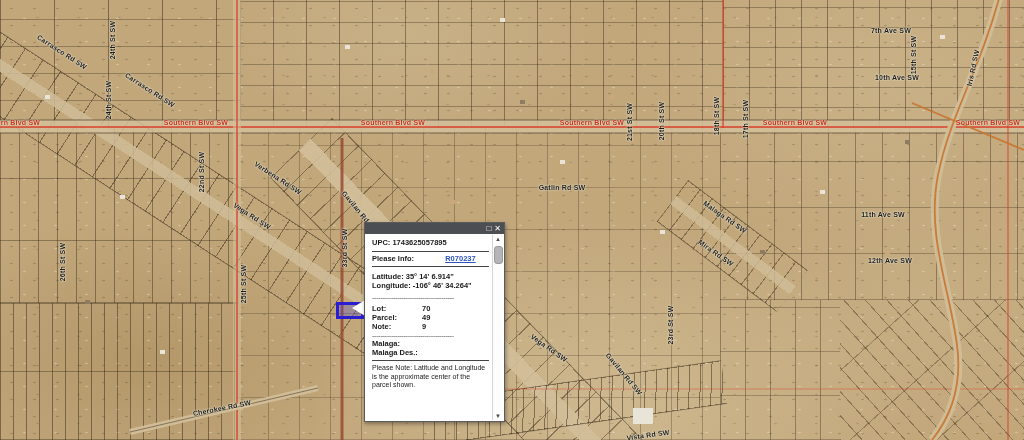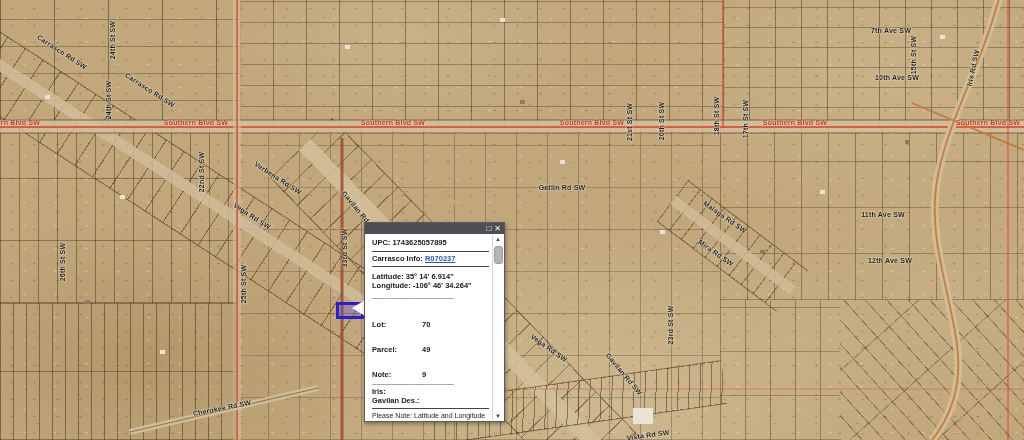--- a/index.html
+++ b/index.html
@@ -98,22 +98,22 @@
   .popup-titlebar{position:absolute;left:0;top:0;right:0;height:11px;background:#4b4e53;
     display:flex;justify-content:flex-end;align-items:center;gap:3px;padding-right:3px;box-sizing:border-box;}
   .tb-btn{color:#fff;font-size:8px;line-height:8px;cursor:pointer;font-weight:bold;}
   .popup-body{position:absolute;left:0;top:11px;right:0;bottom:0;background:#fff;
     padding:5px 14px 3px 7px;box-sizing:border-box;overflow:hidden;}
   .pline{font-size:7.5px;line-height:8.6px;color:#1a1a1a;}
   .bold{font-weight:bold;}
   .gap{height:3px;}
   .sep{border-top:1px solid #444;margin:3px 1px 3px 0;}
   .dash{color:#555;letter-spacing:-.4px;line-height:9px;overflow:hidden;white-space:nowrap;}
-  .plink{color:#2a52be;cursor:pointer;}
-  .row{display:flex;margin-top:16px;}
+  .plink{color:#2a52be;cursor:pointer;margin-left:29px;}
+  .row{display:flex;}
   .rl{display:inline-block;width:50px;}
   .pnote{font-size:7px;line-height:8.4px;color:#222;margin-top:2px;}
   .pscroll{position:absolute;top:1px;right:1px;bottom:1px;width:10px;background:#fdfdfd;
     border-left:1px solid #d5d5d5;}
   .sarrow{position:absolute;left:0;width:10px;text-align:center;font-size:6px;color:#4a4a4a;cursor:pointer;}
   .sarrow.up{top:1px;} .sarrow.down{bottom:1px;}
   .sthumb{position:absolute;left:1px;top:11px;width:7px;height:16px;background:#b5b5b5;
     border-radius:3px;border:1px solid #9a9a9a;cursor:pointer;}
 </style>
 </head>
@@ -228,21 +228,21 @@
 
   <div class="popup">
     <div class="popup-titlebar">
       <span class="tb-btn">□</span>
       <span class="tb-btn">✕</span>
     </div>
     <div class="popup-body">
       <div class="pline bold">UPC: 1743625057895</div>
       <div class="sep"></div>
       <div class="pline bold">
-        <span>Carrasco Info:</span>
+        <span>Please Info:</span>
         <a class="plink" href="#">R070237</a>
       </div>
       <div class="sep"></div>
       <div class="gap"></div>
       <div class="pline bold">Latitude: 35° 14' 6.914"</div>
       <div class="pline bold">Longitude: -106° 46' 34.264"</div>
       <div class="gap"></div>
       <div class="pline dash">---------------------------------------</div>
       <div class="gap"></div>
       <div class="pline bold row">
@@ -251,22 +251,22 @@
       </div>
       <div class="pline bold row">
         <span class="rl">Parcel:</span>
         <span>49</span>
       </div>
       <div class="pline bold row">
         <span class="rl">Note:</span>
         <span>9</span>
       </div>
       <div class="pline dash">---------------------------------------</div>
-      <div class="pline bold">Iris:</div>
-      <div class="pline bold">Gavilan Des.:</div>
+      <div class="pline bold">Malaga:</div>
+      <div class="pline bold">Malaga Des.:</div>
       <div class="sep"></div>
       <div class="pnote">Please Note: Latitude and Longitude is the approximate center of the parcel shown.</div>
 
       <div class="pscroll">
         <div class="sarrow up">▲</div>
         <div class="sthumb"></div>
         <div class="sarrow down">▼</div>
       </div>
     </div>
   </div>

